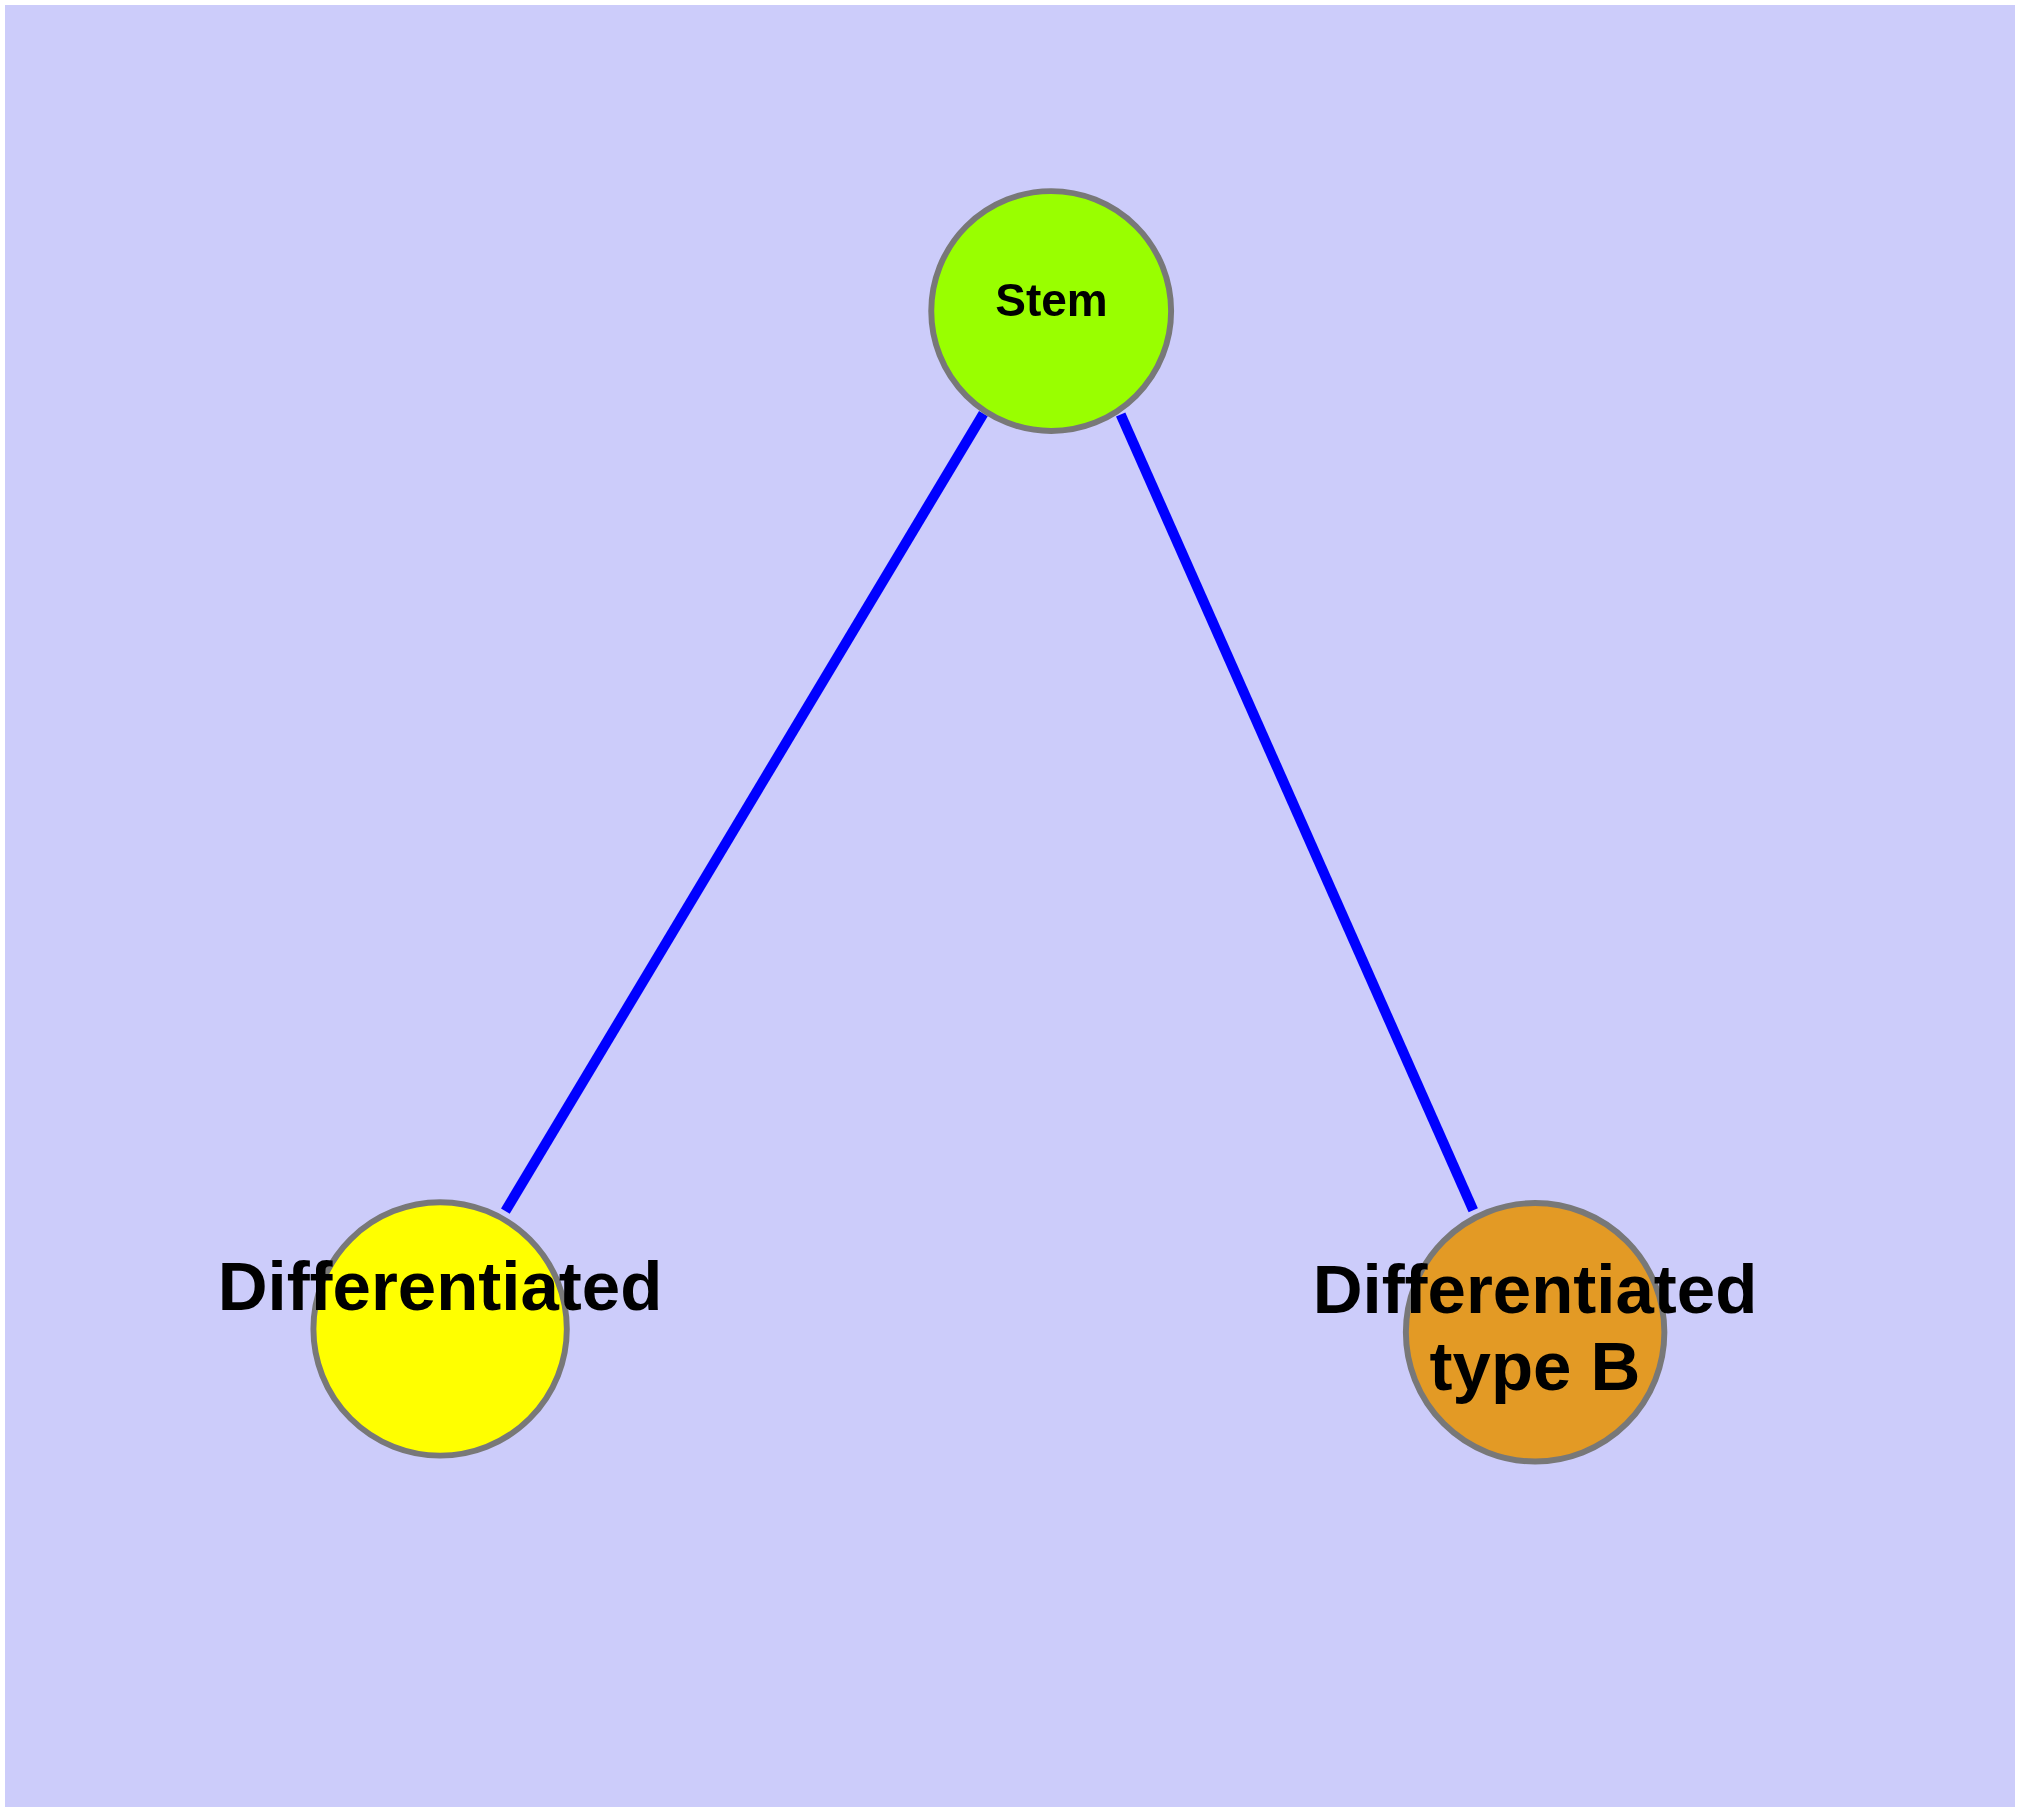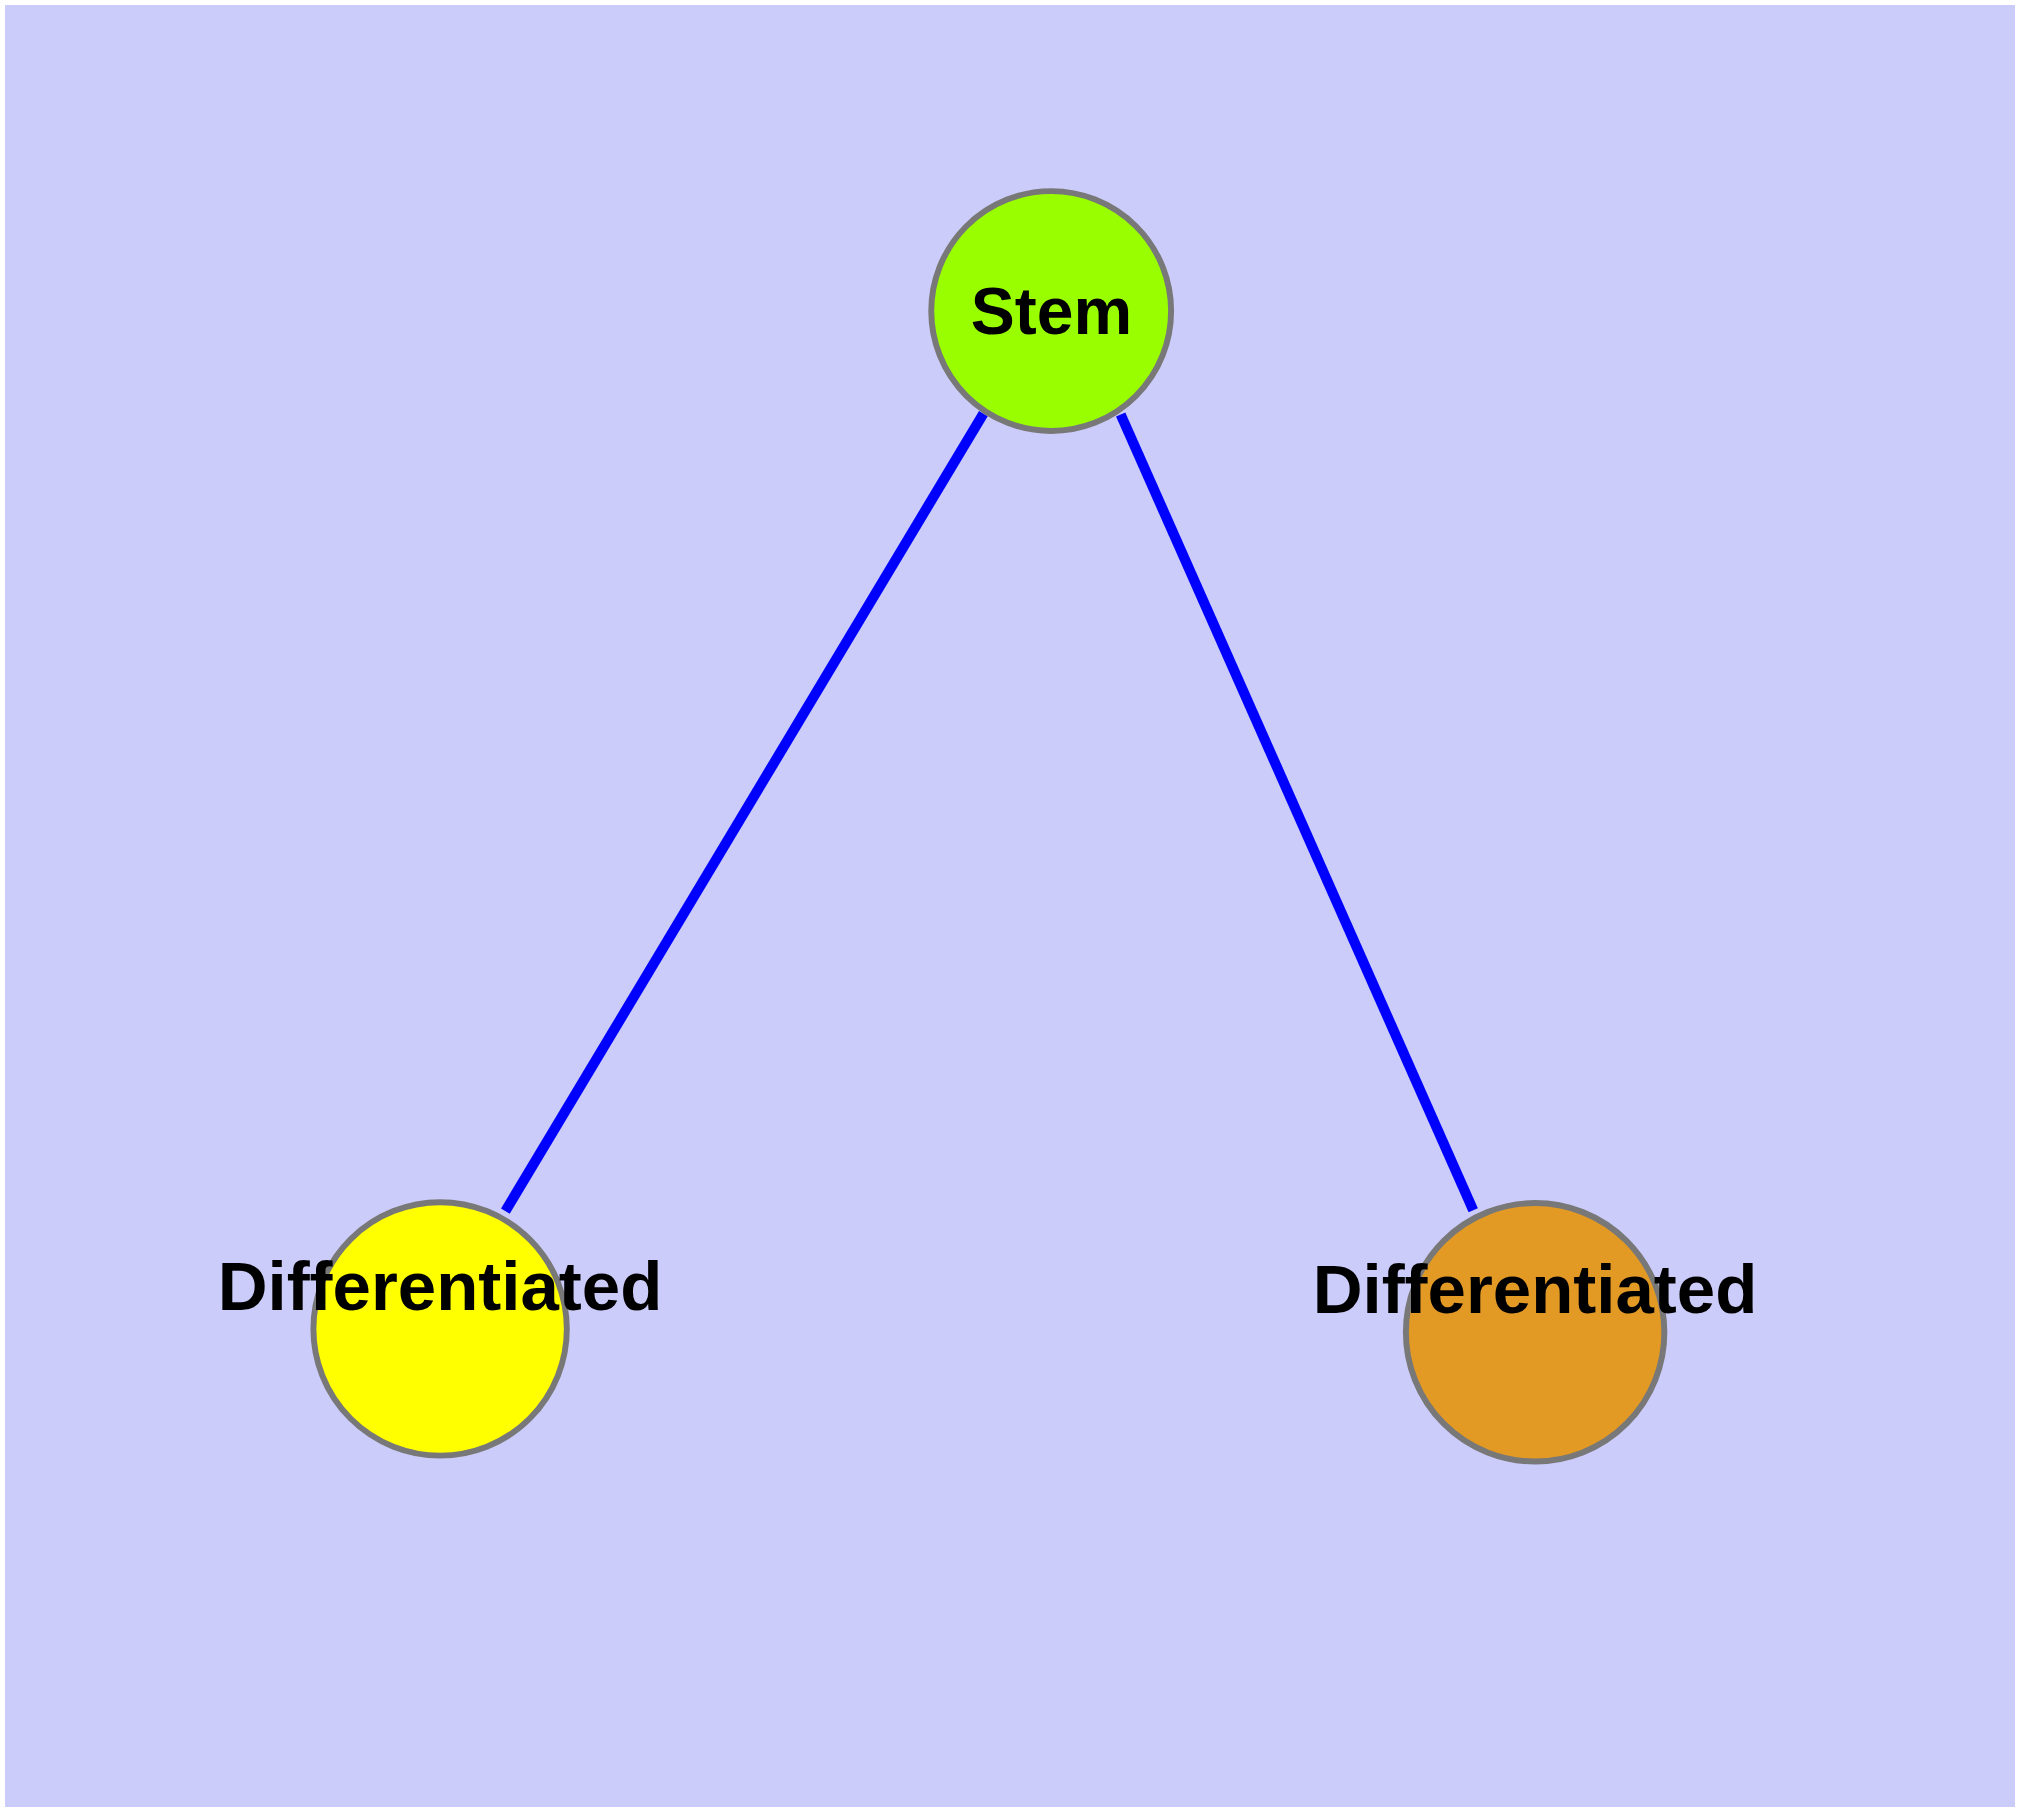--- a/index.html
+++ b/index.html
@@ -40,21 +40,21 @@
     text-align: center;
     color: #000000;
     font-family: "Liberation Sans", sans-serif;
     font-weight: bold;
     white-space: pre;
     line-height: 1.12;
     pointer-events: none;
     -webkit-font-smoothing: antialiased;
   }
   .label-stem {
-    font-size: 66px;
+    font-size: 46px;
     left: 797px;
     top: 275px;
     width: 509px;
   }
   .label-a {
     font-size: 69px;
     left: 101px;
     top: 1248px;
     width: 678px;
   }
@@ -81,16 +81,16 @@
       <circle cx="1240" cy="367" r="141.5" fill="#99ff00" stroke="#787878" stroke-width="7"></circle>
       <circle cx="519" cy="1568" r="149.5" fill="#ffff00" stroke="#787878" stroke-width="7"></circle>
       <circle cx="1811" cy="1572" r="152.5" fill="#e39a25" stroke="#787878" stroke-width="7"></circle>
     </g>
   </svg>
 
   <div class="node-label label-stem">Stem</div>
 
   <div class="node-label label-a"><span>Differentiated</span><br></div>
 
-  <div class="node-label label-b"><span>Differentiated</span><br></div>
+  <div class="node-label label-b"><span>Differentiated</span><br><span>type B</span></div>
 
 </div>
 
 
 </body></html>

